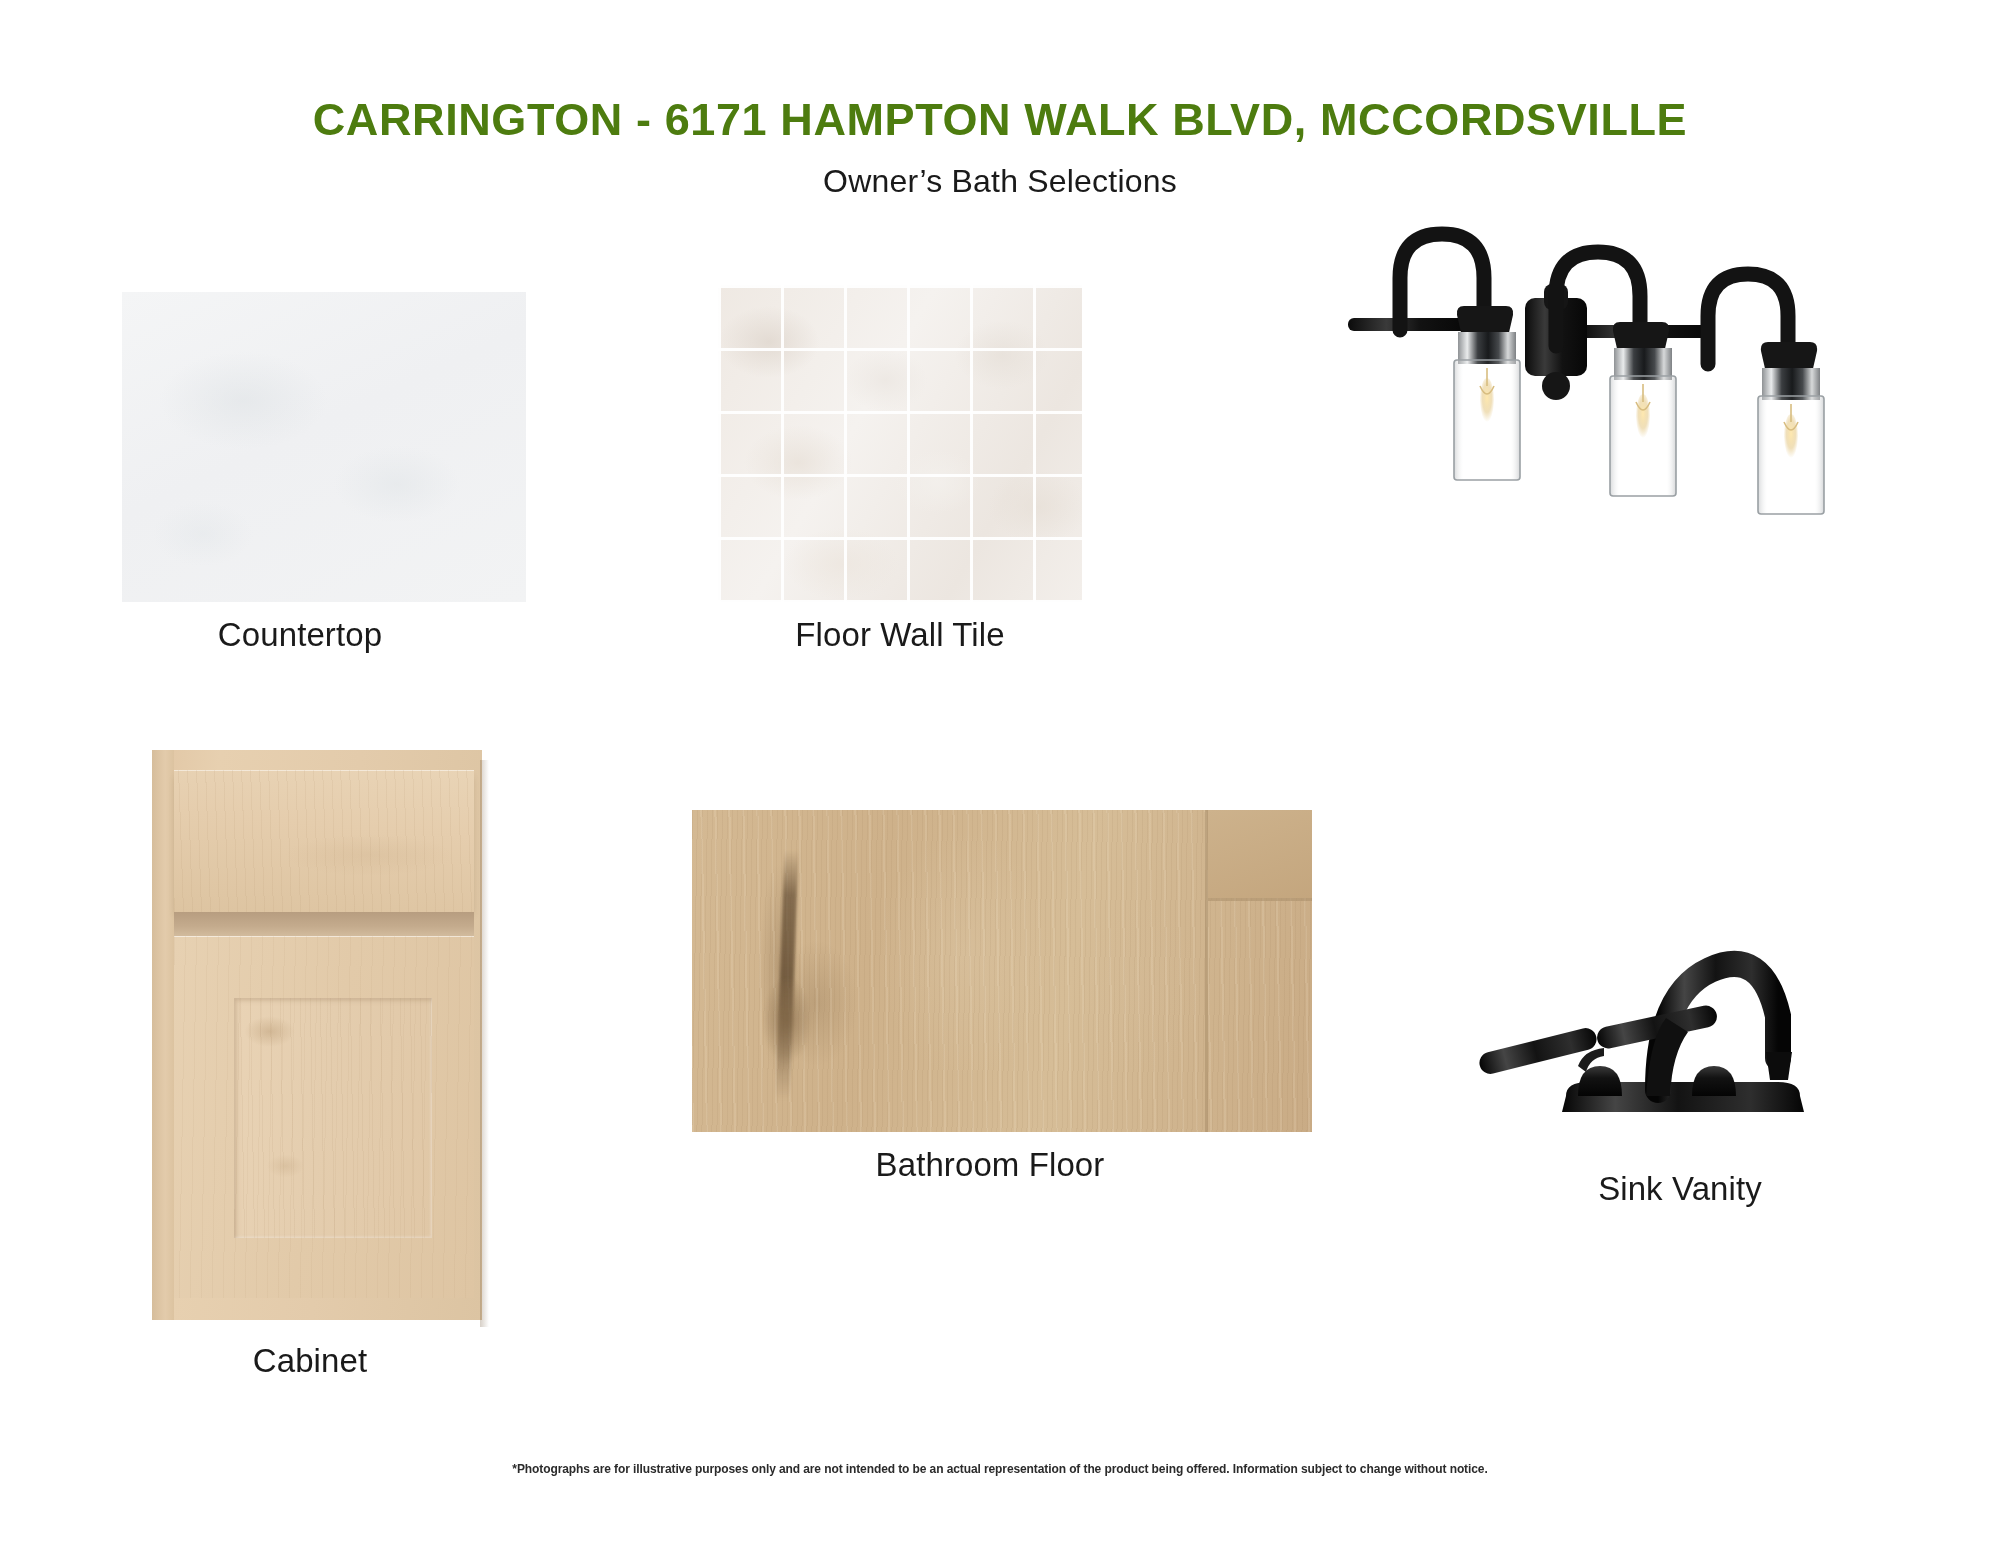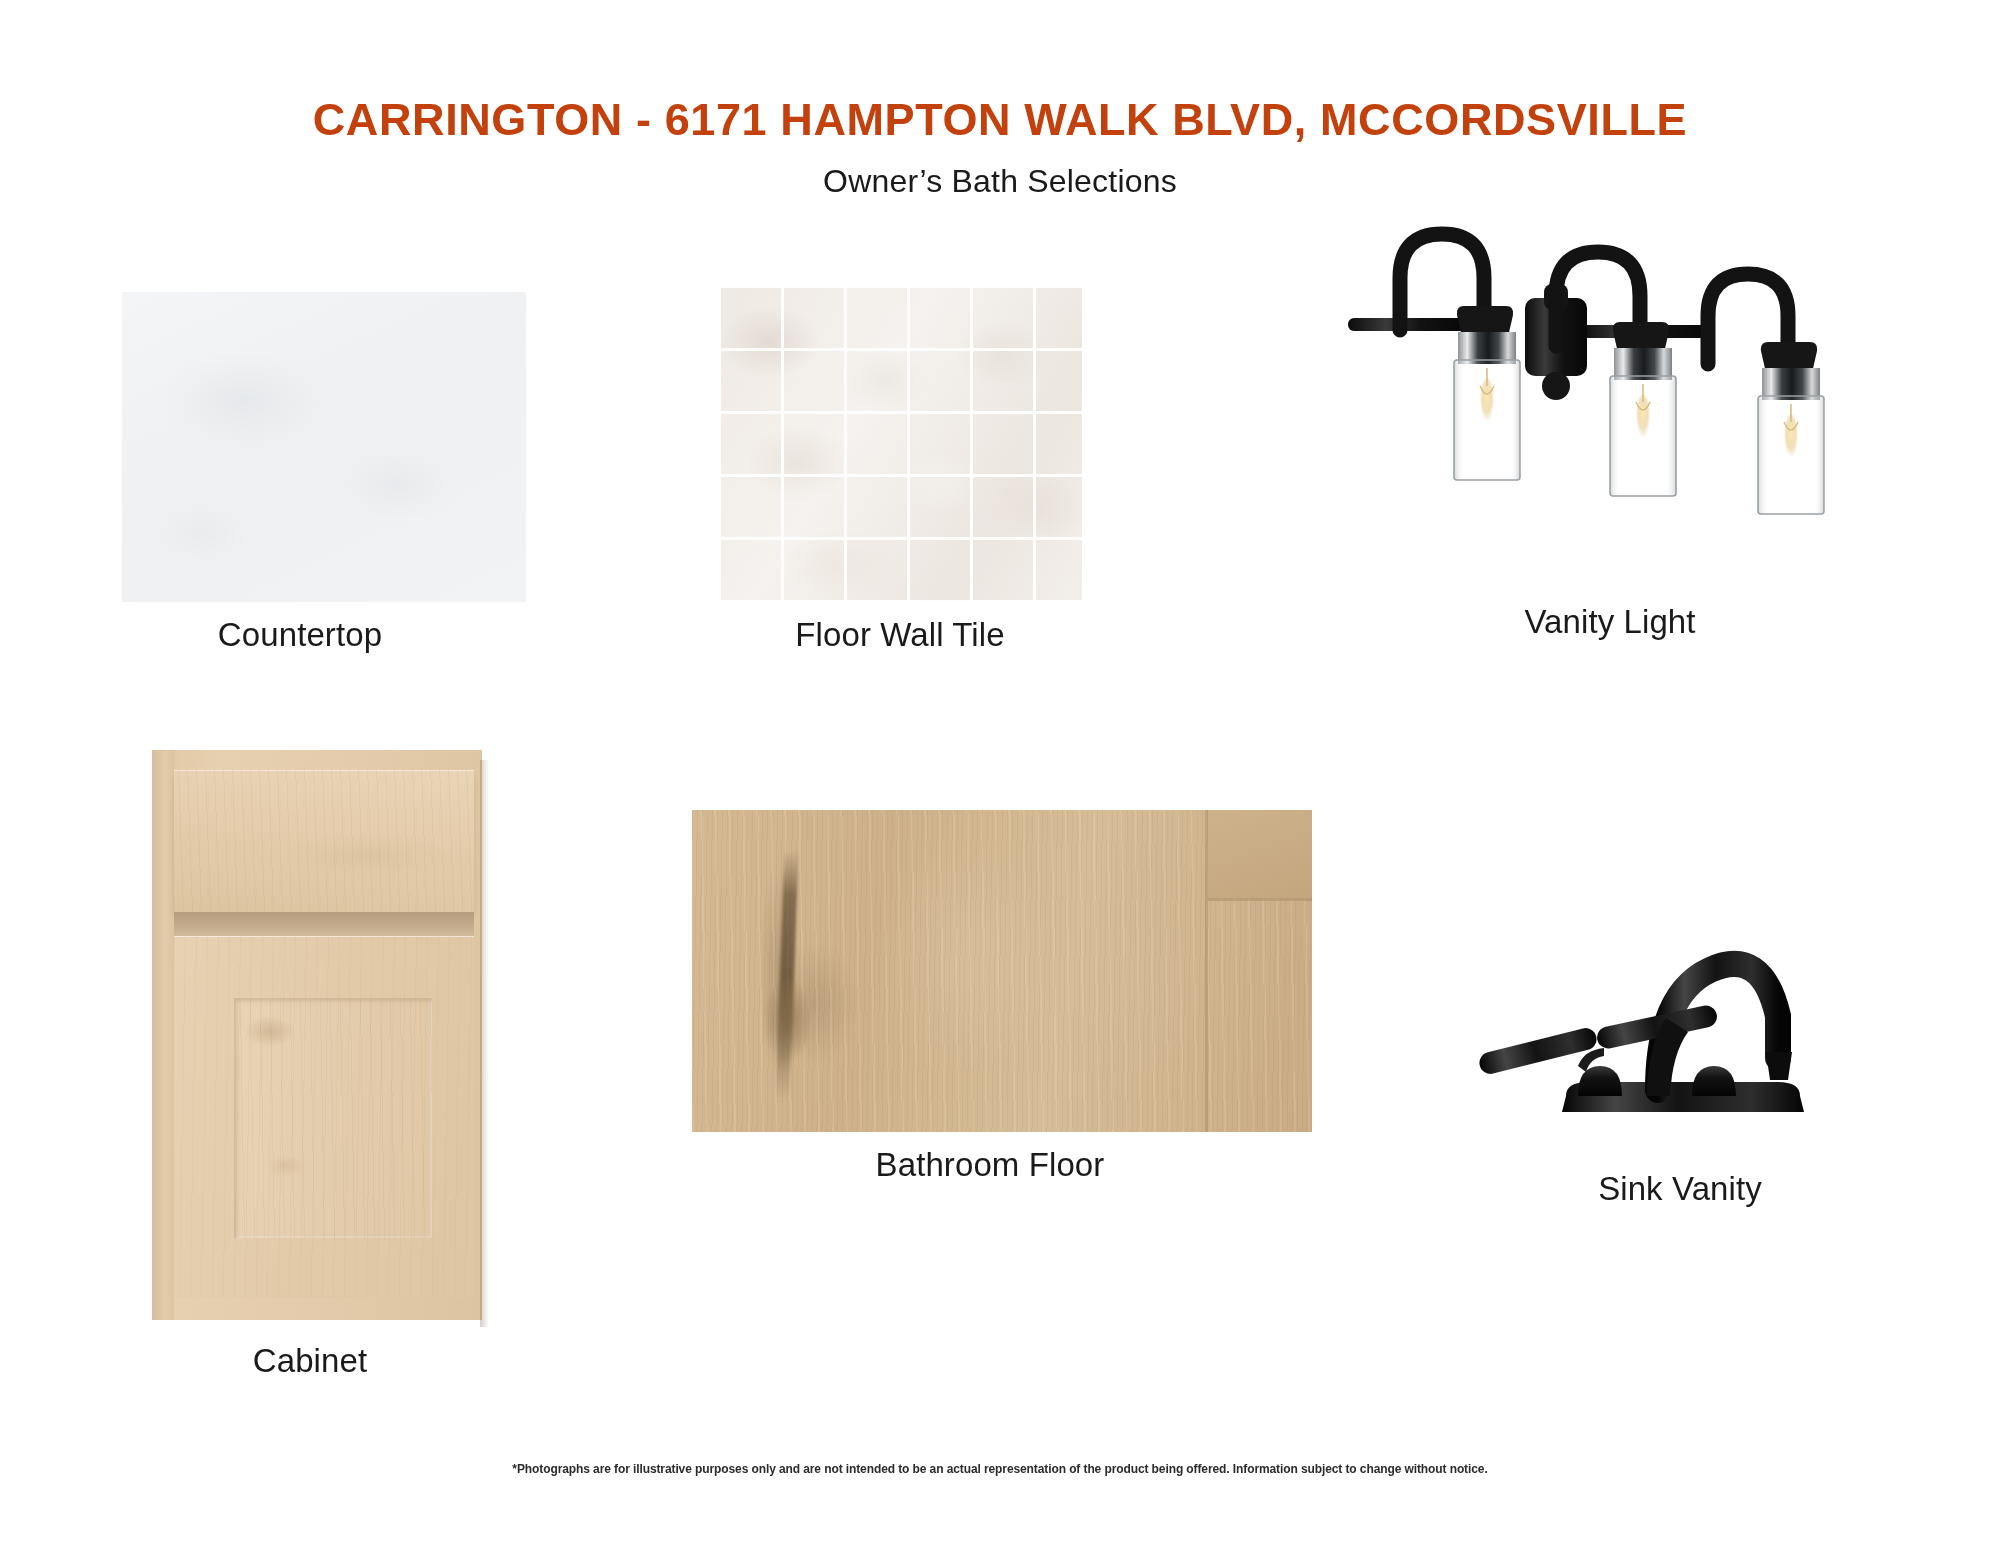--- a/index.html
+++ b/index.html
@@ -22,21 +22,21 @@
     position: absolute;
     top: 96px;
     left: 0;
     width: 2000px;
     text-align: center;
   }
   .title {
     font-size: 45px;
     font-weight: 700;
     letter-spacing: 0.6px;
-    color: #c2410c;
+    color: #4d7c0f;
     line-height: 1.05;
     white-space: nowrap;
   }
   .subtitle {
     margin-top: 20px;
     font-size: 32px;
     font-weight: 400;
     color: #1a1a1a;
     letter-spacing: 0.2px;
   }
@@ -297,21 +297,20 @@
 
       <g>
         <path d="M378 164 L378 116 Q378 74 418 74 Q458 74 458 116 L458 148" fill="none" stroke="#131313" stroke-width="15" stroke-linecap="round"></path>
         <path d="M438 142 h42 q8 0 7 9 l-5 22 h-46 l-5 -22 q-1 -9 7 -9 z" fill="#161616"></path>
         <rect x="432" y="168" width="58" height="32" fill="url(#collarG)"></rect>
         <rect x="428" y="196" width="66" height="118" rx="3" fill="url(#glassG)" stroke="#9aa0a4" stroke-width="1.6"></rect>
         <ellipse cx="461" cy="236" rx="7" ry="22" fill="url(#filamentG)"></ellipse>
         <path d="M461 204 v18 M454 222 q7 16 14 0" stroke="#d8bd80" stroke-width="1.6" fill="none"></path>
       </g>
     </svg>
-    <div class="caption">Vanity Light</div>
   </div>
 
   <div class="item" id="floor-item">
     <div class="floor-swatch">
       <div class="floor-grain"></div>
       <div class="floor-knot"></div>
       <div class="floor-knot2"></div>
       <div class="floor-plank-r"></div>
       <div class="floor-seam-v"></div>
       <div class="floor-seam-h"></div>

